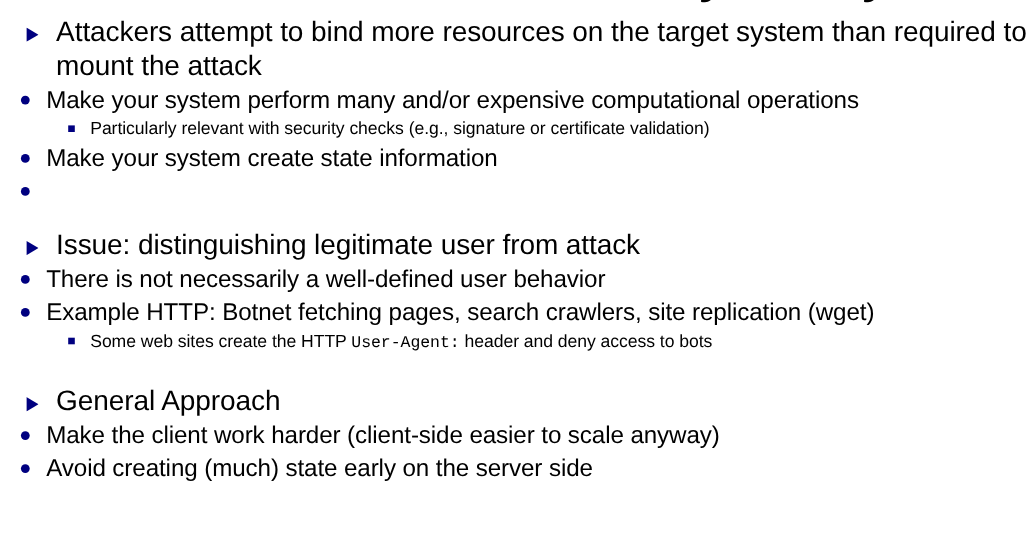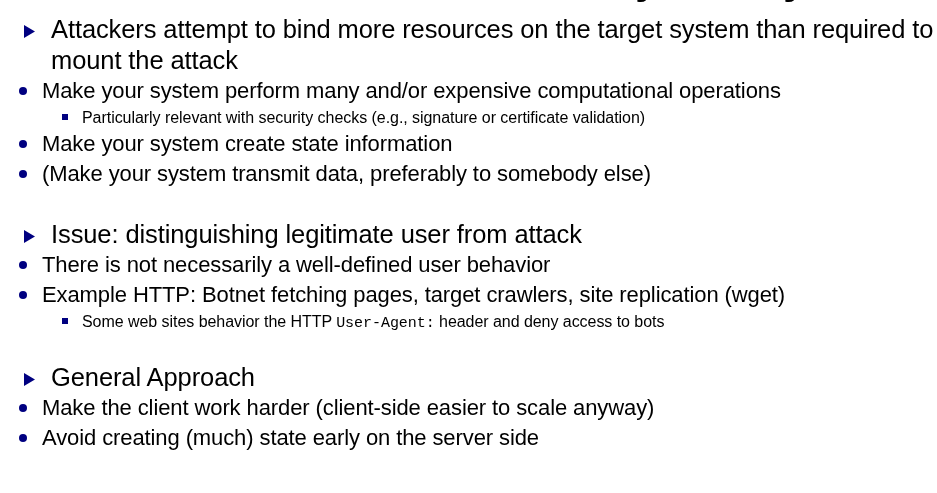--- a/index.html
+++ b/index.html
@@ -163,21 +163,20 @@
     <span class="marker">
         <span class="dot"></span>
       </span>
     <span class="txt">Make your system create state information</span>
   </div>
 
   <div class="bullet-row lvl2">
     <span class="marker">
         <span class="dot"></span>
       </span>
-    <span class="txt">(Make your system transmit data, preferably to somebody else)</span>
   </div>
 
   <div class="spacer-lg"></div>
 
   <div class="bullet-row lvl1">
     <span class="marker">
       <svg width="11" height="13" viewBox="0 0 11 13" aria-hidden="true">
           <polygon points="0,0 11,6.5 0,13" fill="#000080"></polygon>
         </svg>
     </span>
@@ -188,28 +187,28 @@
     <span class="marker">
         <span class="dot"></span>
       </span>
     <span class="txt">There is not necessarily a well-defined user behavior</span>
   </div>
 
   <div class="bullet-row lvl2">
     <span class="marker">
         <span class="dot"></span>
       </span>
-    <span class="txt">Example HTTP: Botnet fetching pages, target crawlers, site replication (wget)</span>
+    <span class="txt">Example HTTP: Botnet fetching pages, search crawlers, site replication (wget)</span>
   </div>
 
   <div class="bullet-row lvl3">
     <span class="marker">
         <span class="sq"></span>
       </span>
-    <span class="txt"><span>Some web sites behavior the HTTP </span><span class="mono">User-Agent:</span><span> header and deny access to bots</span></span>
+    <span class="txt"><span>Some web sites create the HTTP </span><span class="mono">User-Agent:</span><span> header and deny access to bots</span></span>
   </div>
 
   <div class="spacer-md"></div>
 
   <div class="bullet-row lvl1">
     <span class="marker">
       <svg width="11" height="13" viewBox="0 0 11 13" aria-hidden="true">
           <polygon points="0,0 11,6.5 0,13" fill="#000080"></polygon>
         </svg>
     </span>

